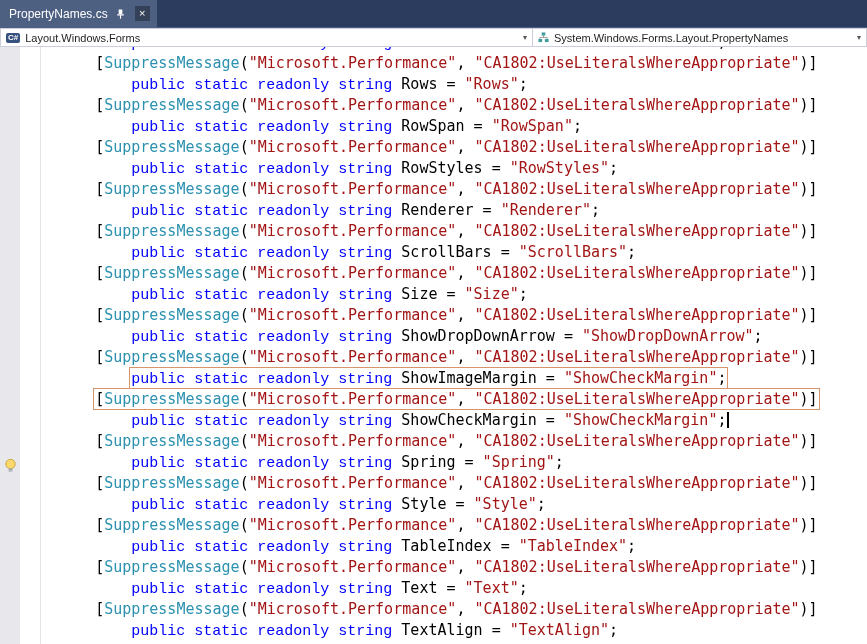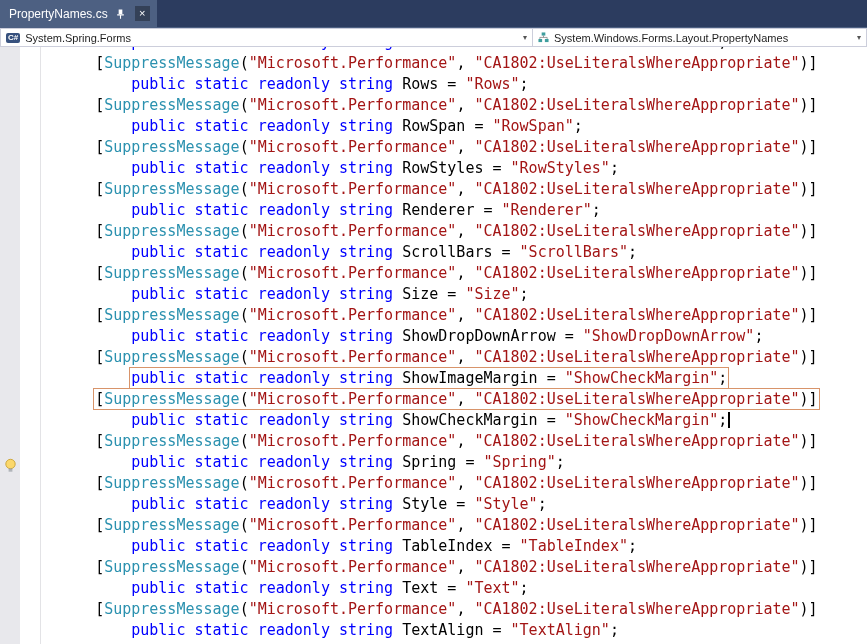--- a/index.html
+++ b/index.html
@@ -63,21 +63,21 @@
     background:#E3E3E6;
   }
   .code {
     position:absolute; left:0; top:0; right:0; bottom:0;
     padding-left:59px;
     font-family:"DejaVu Sans Mono", monospace;
     font-size:15px; line-height:21px; white-space:pre;
   }
   .line { height:21px; }
   .line.clipped { margin-top:-15px; }
-  .tok-k { color:var(--keyword, #0000FF); }
+  .tok-k { color:var(--keyword, #0000FF);font-family:Liberation Mono, monospace; }
   .tok-s { color:var(--string, #A31515); }
   .tok-a { color:var(--attrname, #2B91AF); }
   .tok-p, .tok-i { color:var(--codetext, #000000); }
   .linewrap.boxed {
     outline:1px solid var(--highlight_box, #D8946A);
     outline-offset:1px;
   }
   .caret {
     display:inline-block; width:2px; height:16px;
     background:#000; margin-left:1px; vertical-align:-3px;
@@ -100,21 +100,21 @@
           <path d="M4 1 h4 v5 h-4 z M2.4 6.4 h7.2 v1.3 h-7.2 z M5.4 7.7 h1.2 v3.4 h-1.2 z" fill="#ffffff"></path>
         </svg>
       </span>
       <span class="tab-close">×</span>
     </div>
   </div>
 
   <div class="navbar">
     <div class="combo combo-left">
       <span class="csharp-badge">C#</span>
-      <span>System.Spring.Forms</span>
+      <span>Layout.Windows.Forms</span>
       <span class="grow"></span>
       <span class="chevron">▾</span>
     </div>
     <div class="combo combo-right">
       <span style="display:flex;">
         <svg width="11" height="11" viewBox="0 0 12 12" aria-hidden="true">
           <rect x="4" y="0.5" width="4" height="3.4" fill="#3E9E9E"></rect>
           <path d="M6 3.9 v2 M2 5.9 h8 M2 5.9 v1.6 M10 5.9 v1.6" stroke="#7a7a7a" stroke-width="0.8" fill="none"></path>
           <rect x="0.5" y="7.6" width="4" height="3.4" fill="#3E9E9E"></rect>
           <rect x="7.5" y="7.6" width="4" height="3.4" fill="#3E9E9E"></rect>

